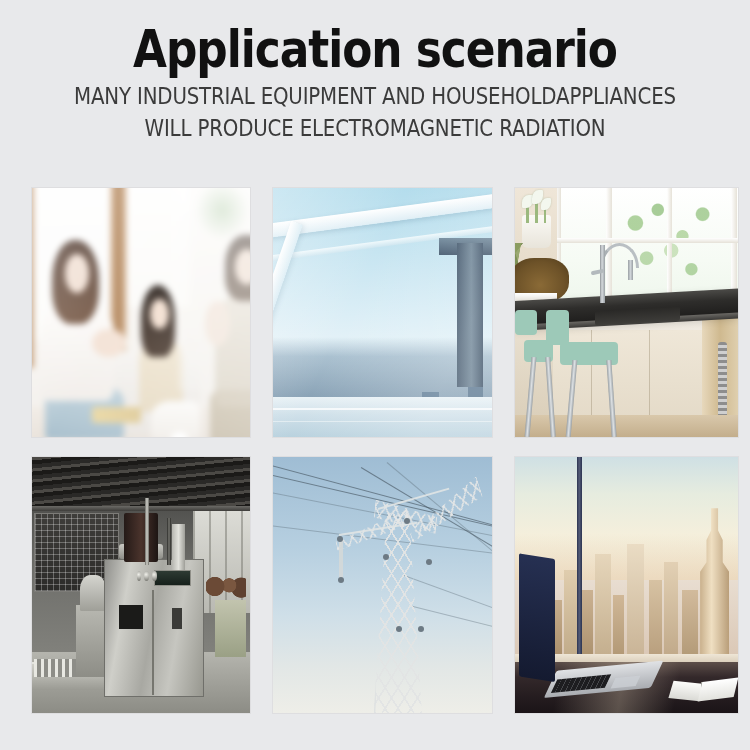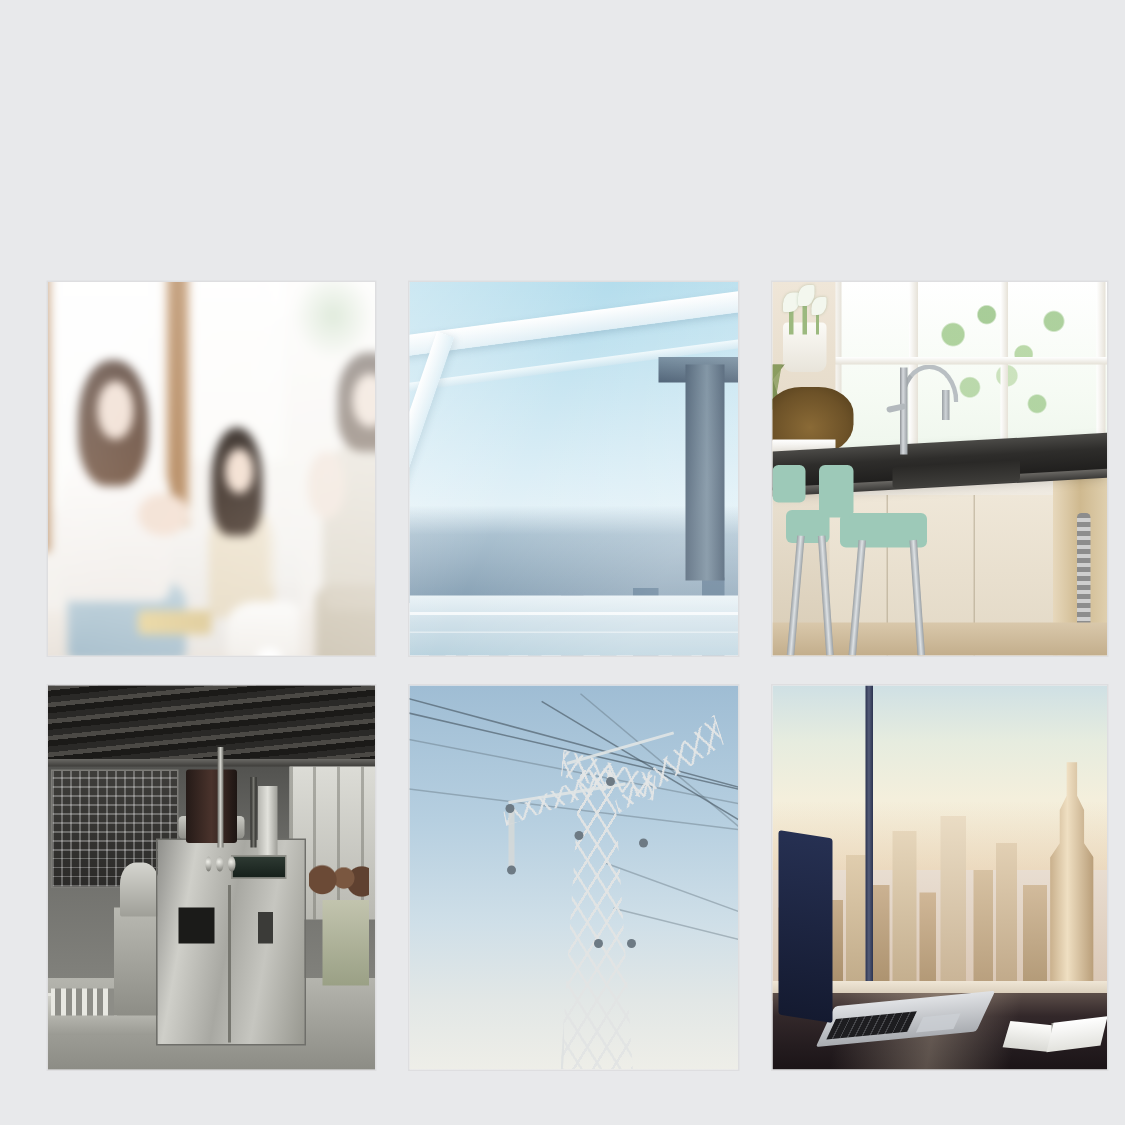--- a/index.html
+++ b/index.html
@@ -360,20 +360,27 @@
     background:linear-gradient(180deg,#ffffff,#e2e2dd);
     transform: skewY(-7deg) skewX(-14deg); }
   .t6-book-spine { position:absolute; right:15%; bottom:5%; width:1.6%; height:7%;
     background:#9a9a94; }
 </style>
 </head>
 <body>
 
 <div class="page">
 
+  <div class="header">
+    <div class="title">Application scenario</div>
+    <div class="subtitle">
+      <span class="subtitle-line">MANY INDUSTRIAL EQUIPMENT AND HOUSEHOLDAPPLIANCES</span>
+      <span class="subtitle-line">WILL PRODUCE ELECTROMAGNETIC RADIATION</span>
+    </div>
+  </div>
 
   <div class="grid">
 
     <div class="tile">
       <div class="blurwrap">
         <div class="t1-bg"></div>
         <div class="t1-win-a"></div>
         <div class="t1-win-b"></div>
         <div class="t1-post-a"></div>
         <div class="t1-post-b"></div>

